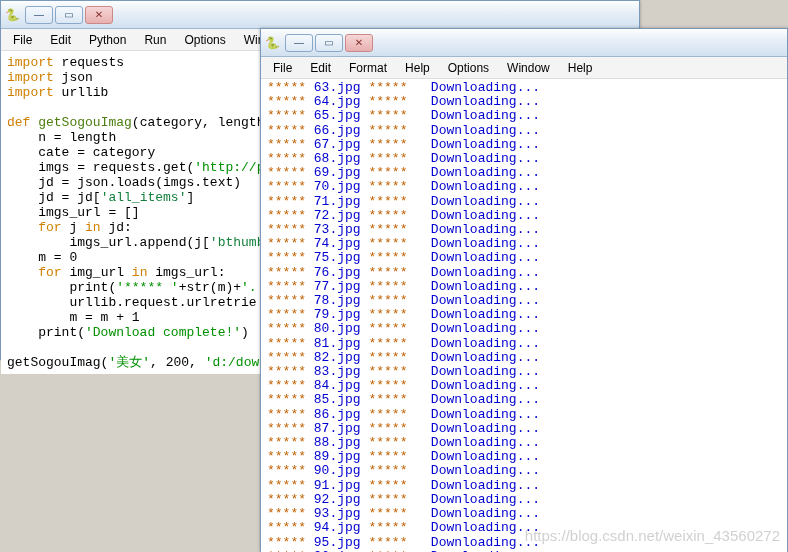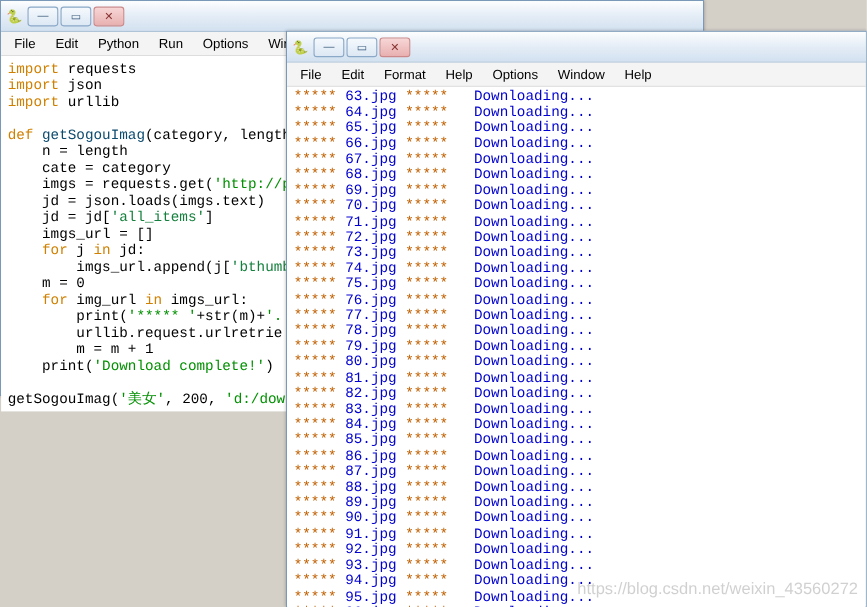--- a/index.html
+++ b/index.html
@@ -58,21 +58,21 @@
 .menuitem { padding: 2px 8px; cursor: pointer; }
 .codearea {
   background: #fff;
   padding: 4px 6px;
   line-height: 15px;
   white-space: pre;
   overflow: hidden;
 }
 .kw { color: #d08000; } 
 .str { color: #009000; } 
-.def { color: #0c4a6e; text-align: center; }
+.def { color: #4d7c0f; text-align: center; }
 .idx { color: #15803d; }
 .output {
   background: #fff;
   padding: 2px 6px;
   line-height: 14.2px;
   white-space: pre;
   color: #0000d0;
   overflow: hidden;
 }
 .output .stars { color: #c06000; }

